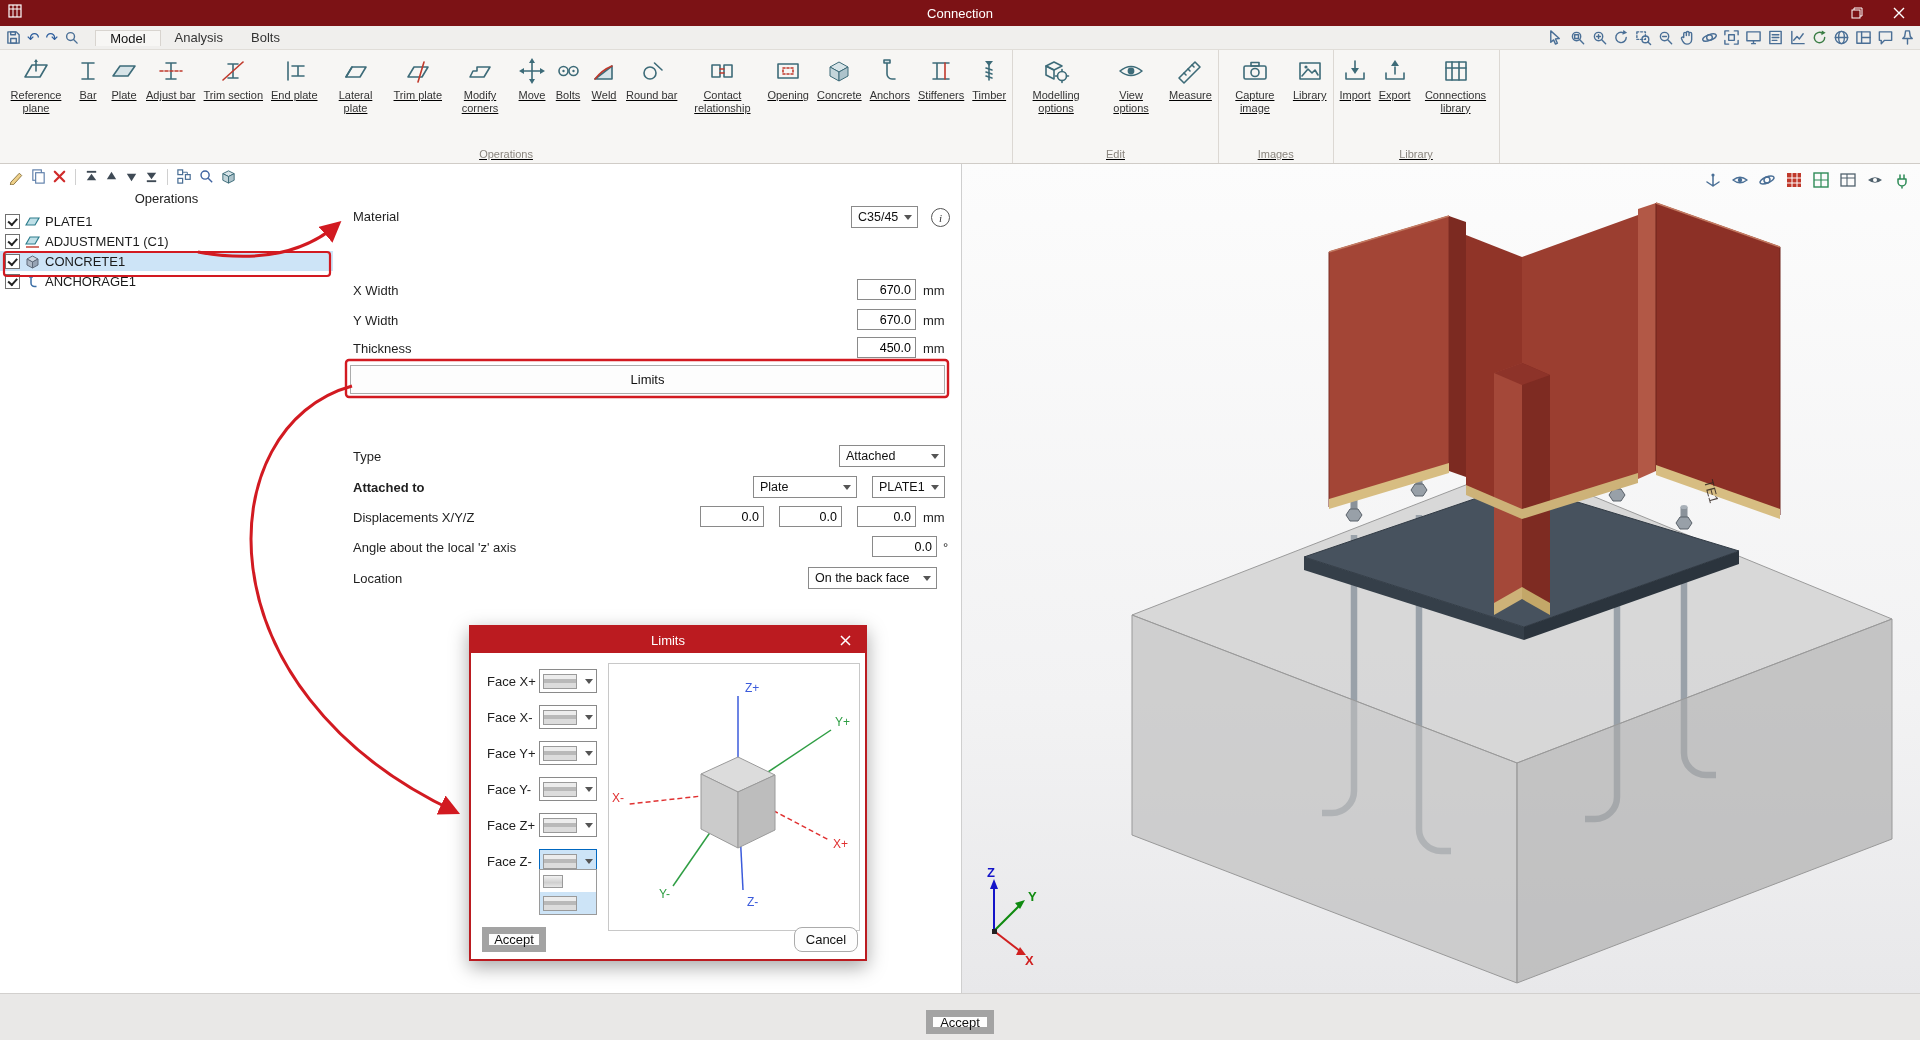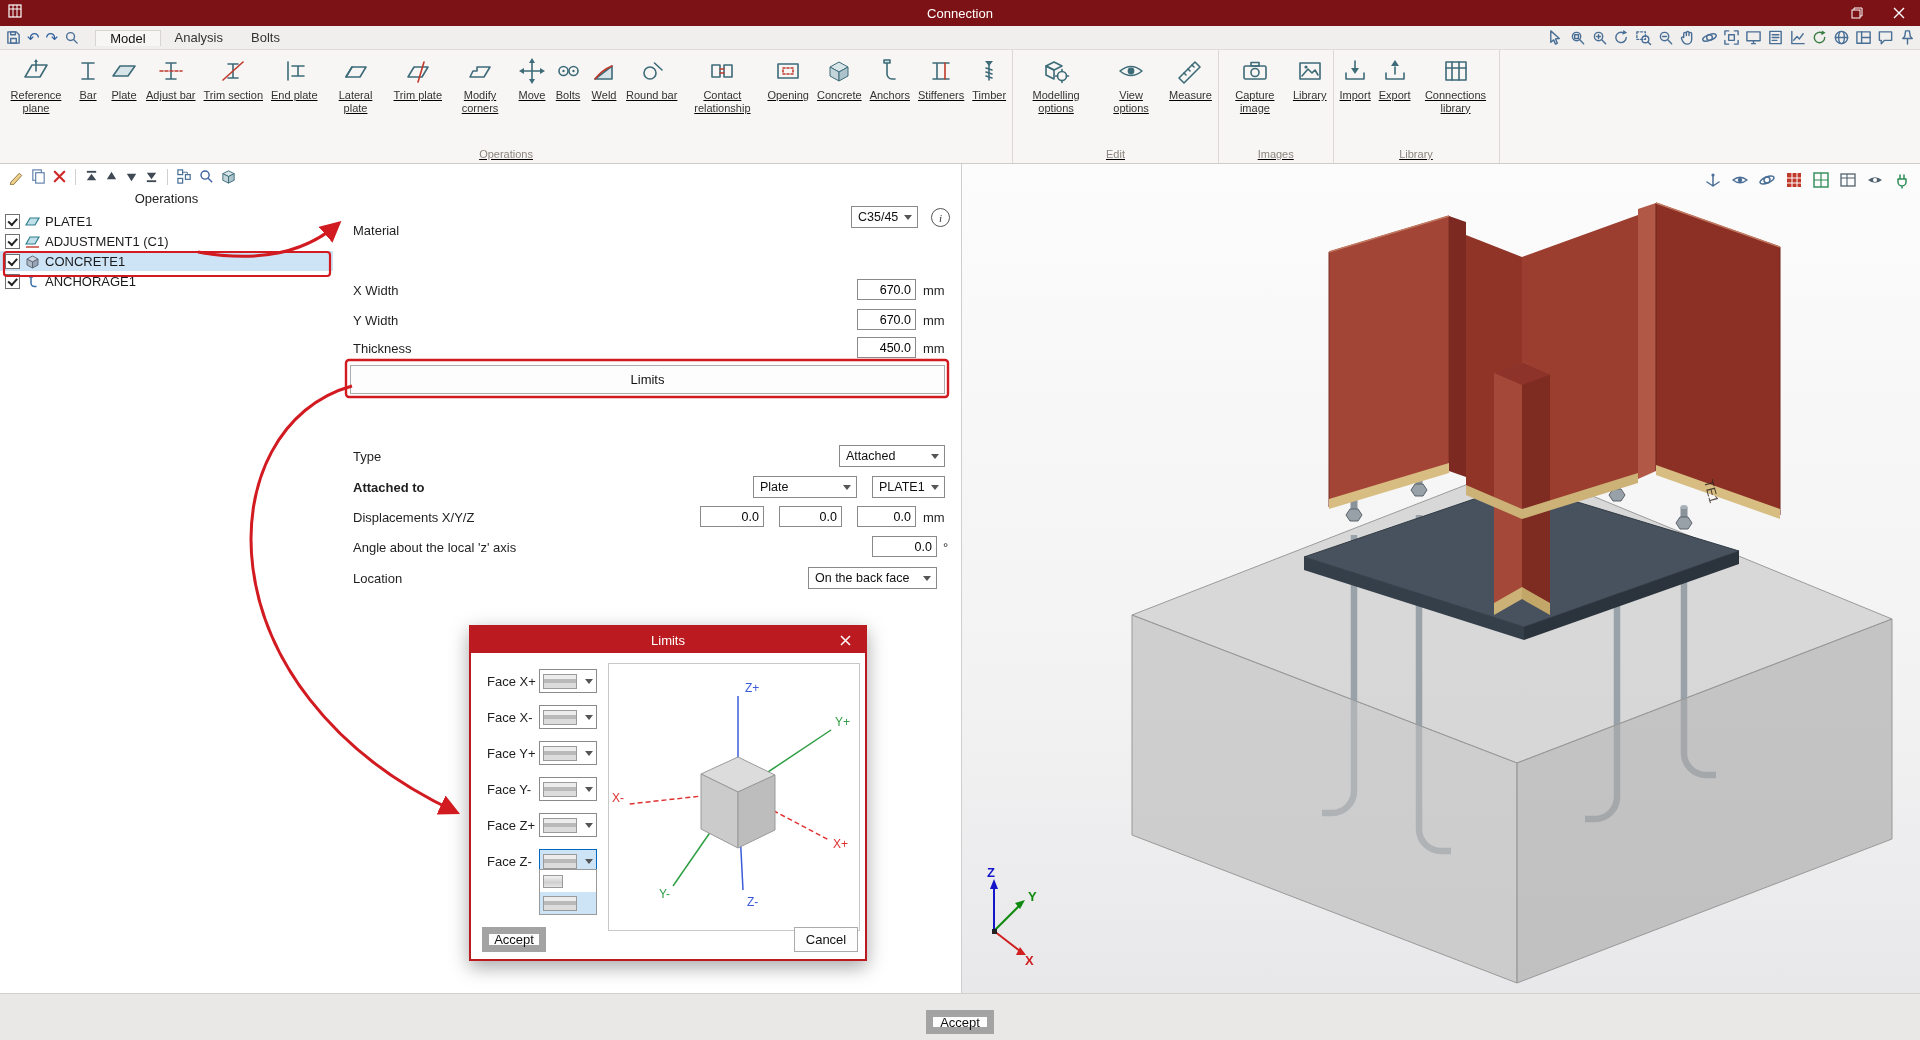--- a/index.html
+++ b/index.html
@@ -73,21 +73,21 @@
   .face-select{width:58px;height:24px;border:1px solid #8a8a8a;background:#fff;display:flex;align-items:center;padding-left:3px;box-sizing:border-box;cursor:pointer;}
   .face-select .chev{margin-left:auto;margin-right:3px;width:0;height:0;border-left:4px solid transparent;border-right:4px solid transparent;border-top:5px solid #555;}
   .face-select.open{border-color:#0067c0;background:#cde4f7;}
   .thumb{width:32px;height:13px;border:1px solid #9a9a9a;background:linear-gradient(180deg,#ececec 0%,#ececec 30%,#b9b9b9 30%,#b9b9b9 65%,#dcdcdc 65%);}
   .face-list{position:absolute;left:68px;top:242px;width:58px;background:#fff;border:1px solid #9a9a9a;box-sizing:border-box;z-index:5;}
   .face-opt{height:22px;display:flex;align-items:center;padding-left:3px;cursor:pointer;}
   .face-opt.sel{background:#cde4f7;}
   .thumb.small{width:18px;height:11px;background:linear-gradient(180deg,#f2f2f2 0%,#cfcfcf 60%,#e6e6e6 100%);}
   .cube-panel{position:absolute;left:137px;top:36px;width:252px;height:268px;border:1px solid #c8c8c8;box-sizing:border-box;background:#fff;}
   #dlg-accept{position:absolute;left:11px;top:300px;width:64px;height:25px;}
-  #dlg-cancel{position:absolute;left:323px;top:300px;width:64px;height:25px;}
+  #dlg-cancel{position:absolute;left:323px;top:300px;width:64px;height:25px;border-radius:8px;}
   
   #annotations{left:0;top:0;width:1920px;height:1040px;pointer-events:none;z-index:60;}
 </style>
 </head>
 <body>
 
 <div id="titlebar" class="abs">
   <span class="app-icon">
     <svg width="14" height="14" viewBox="0 0 14 14">
         <rect x="1" y="1" width="12" height="12" fill="none" stroke="#fff" stroke-width="1.2"></rect>
@@ -622,21 +622,21 @@
             <path d="M6,3 v6 a3.5,3.5 0 0 0 3.5,3.5 h2" fill="none" stroke="#3b6ea5" stroke-width="1.5"></path>
             <rect x="4" y="1.5" width="4" height="2.2" fill="#3b6ea5"></rect>
           </svg>
         </span>
       <span>ANCHORAGE1</span>
     </div>
   </div>
 </div>
 
 <div id="props-panel" class="abs">
-  <span class="plabel" style="left:20px;top:60px;">Material</span>
+  <span class="plabel" style="left:20px;top:46px;">Material</span>
   <div class="select" style="left:518px;top:43px;width:67px;">
       <span>C35/45</span>
       <span class="chev"></span>
     </div>
   <span class="info-circle" style="left:598px;top:45px;">i</span>
 
 
   <span class="plabel" style="left:20px;top:120px;">X Width</span>
   <input class="tinput" style="left: 524px; top: 116px; width: 59px;" value="670.0">
   <span class="unit" style="left:590px;top:120px;">mm</span>

